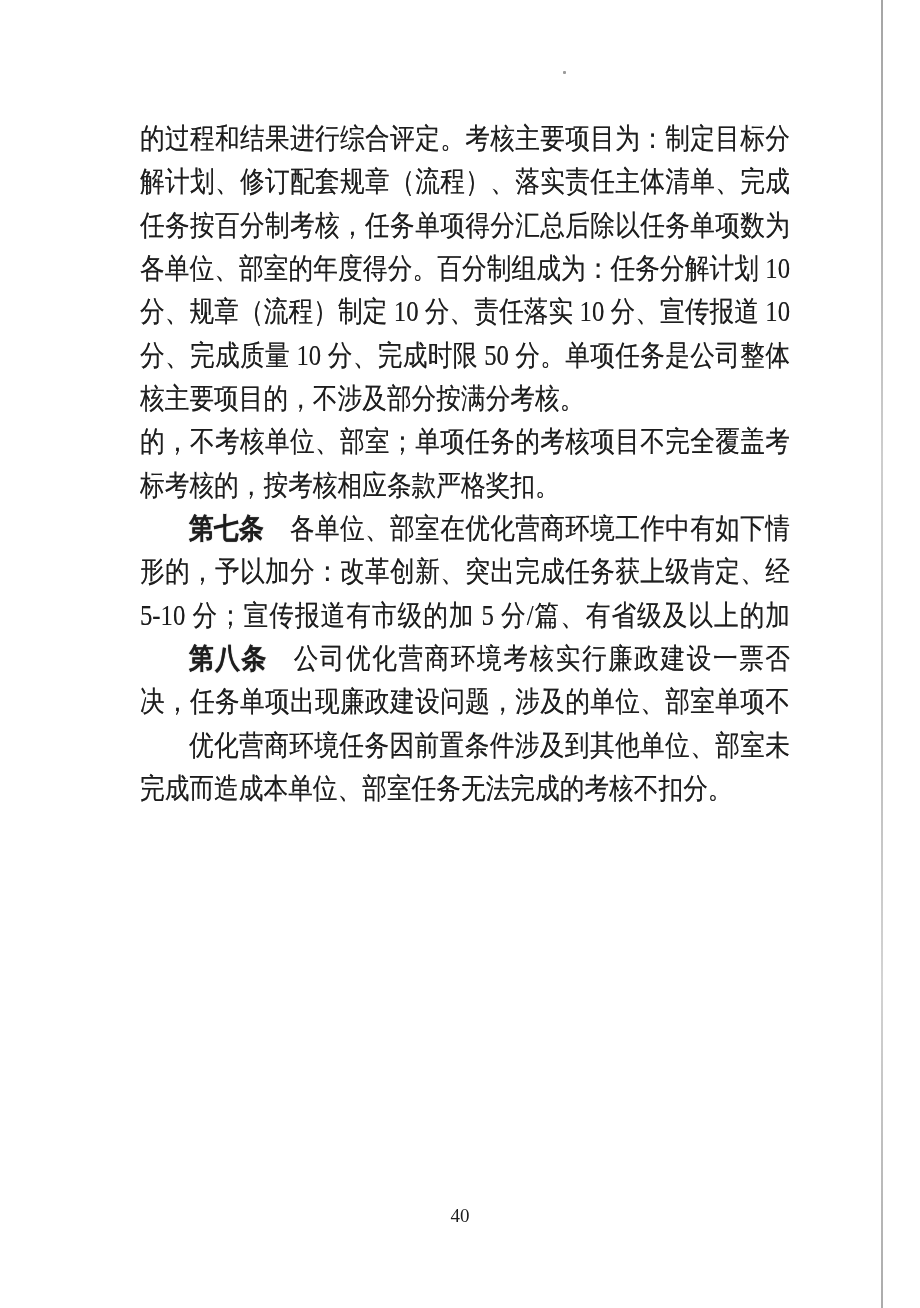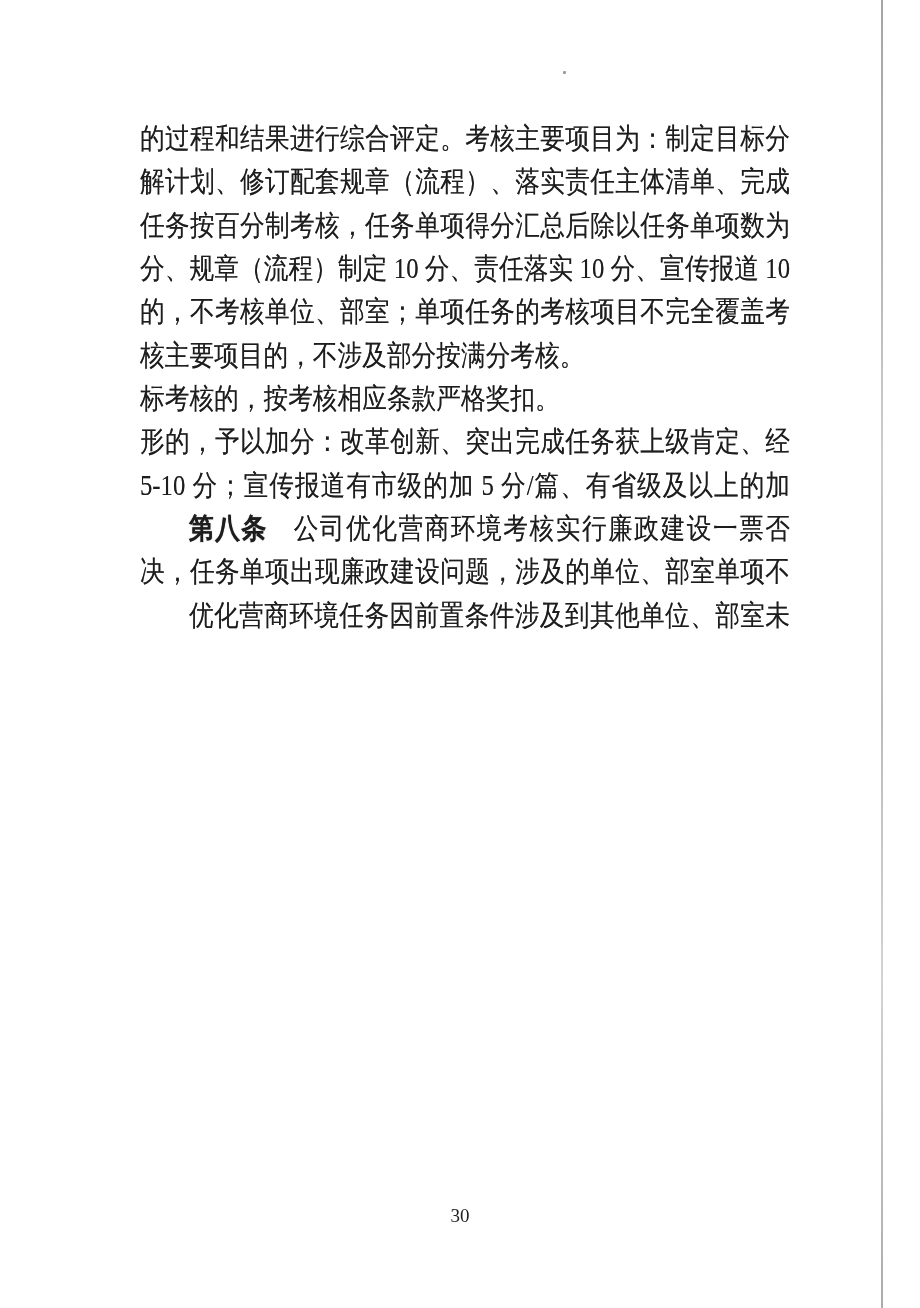--- a/index.html
+++ b/index.html
@@ -92,43 +92,55 @@
       <div class="line">
         <span class="inner"><span>的过程和结果进行综合评定。考核主要项目为：制定目标分</span></span>
       </div>
       <div class="line">
         <span class="inner"><span>解计划、修订配套规章（流程）、落实责任主体清单、完成</span></span>
       </div>
       <div class="line">
         <span class="inner"><span>任务按百分制考核，任务单项得分汇总后除以任务单项数为</span></span>
       </div>
       <div class="line">
+        <span class="inner"><span>各单位、部室的年度得分。百分制组成为：任务分解计划 10</span></span>
+      </div>
+      <div class="line">
         <span class="inner"><span>分、规章（流程）制定 10 分、责任落实 10 分、宣传报道 10</span></span>
+      </div>
+      <div class="line">
+        <span class="inner"><span>分、完成质量 10 分、完成时限 50 分。单项任务是公司整体</span></span>
+      </div>
+      <div class="line last">
+        <span class="inner"><span>核主要项目的，不涉及部分按满分考核。</span></span>
       </div>
       <div class="line">
         <span class="inner"><span>的，不考核单位、部室；单项任务的考核项目不完全覆盖考</span></span>
       </div>
       <div class="line last">
-        <span class="inner"><span>核主要项目的，不涉及部分按满分考核。</span></span>
+        <span class="inner"><span>标考核的，按考核相应条款严格奖扣。</span></span>
       </div>
-      <div class="line last">
-        <span class="inner"><span>标考核的，按考核相应条款严格奖扣。</span></span>
+      <div class="line indent">
+        <span class="inner"><b class="art">第七条</b><span>各单位、部室在优化营商环境工作中有如下情</span></span>
       </div>
       <div class="line">
         <span class="inner"><span>形的，予以加分：改革创新、突出完成任务获上级肯定、经</span></span>
       </div>
       <div class="line">
         <span class="inner"><span>5-10 分；宣传报道有市级的加 5 分/篇、有省级及以上的加</span></span>
       </div>
       <div class="line indent">
         <span class="inner"><b class="art">第八条</b><span>公司优化营商环境考核实行廉政建设一票否</span></span>
       </div>
       <div class="line">
         <span class="inner"><span>决，任务单项出现廉政建设问题，涉及的单位、部室单项不</span></span>
       </div>
       <div class="line indent">
         <span class="inner"><span>优化营商环境任务因前置条件涉及到其他单位、部室未</span></span>
       </div>
+      <div class="line last">
+        <span class="inner"><span>完成而造成本单位、部室任务无法完成的考核不扣分。</span></span>
+      </div>
     </div>
   <div class="speck"></div>
   <div class="scanline"></div>
-  <div class="pagenum">30</div>
+  <div class="pagenum">40</div>
 </div>
 
 </body></html>

